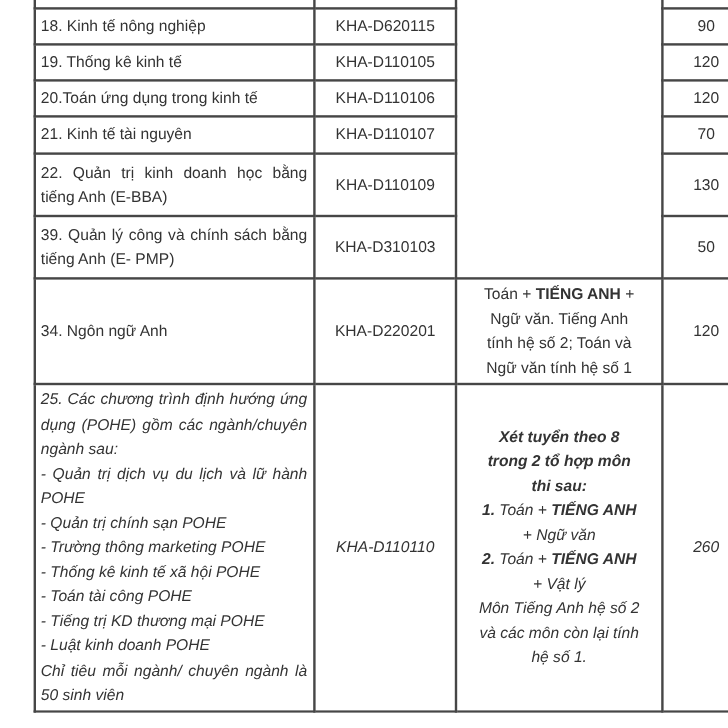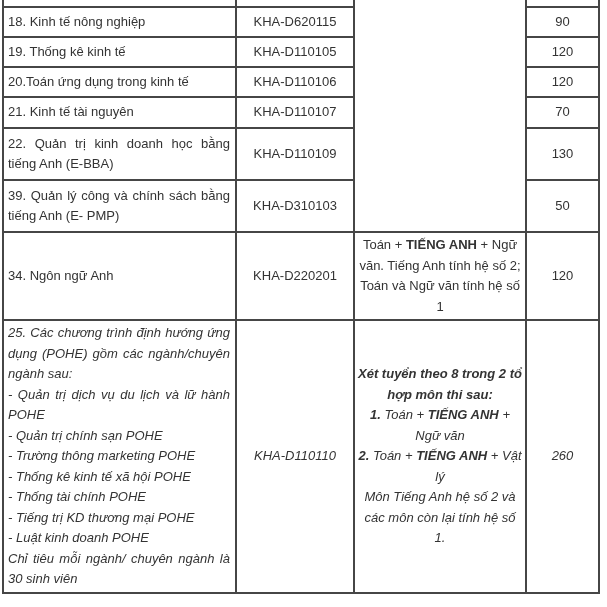--- a/index.html
+++ b/index.html
@@ -1,36 +1,36 @@
 <!DOCTYPE html>
 <html><head>
 <meta charset="utf-8">
 <style>
   html,body{margin:0;padding:0;}
   body{
     width:607px;height:607px;overflow:hidden;background:#ffffff;
     font-family:"Liberation Sans",sans-serif;font-size:13px;color:#333333;
   }
-  .table-clip{overflow:hidden;}
+  .table-clip{overflow:hidden;margin-left:26px;}
   table.programs{
     border-collapse:collapse;table-layout:fixed;
     width:596px;margin-left:2px;margin-top:-24px;
   }
   td{
     border:2px solid #464646;
     line-height:20.5px;
     padding:1px 3px;
     vertical-align:middle;
     overflow:hidden;
     word-wrap:break-word;
   }
   td.name{text-align:justify;padding:2px 5px 2px 4px;}
   td.code{text-align:center;}
   td.quota{text-align:center;}
-  td.subjects{text-align:center;padding:2px 3px;}
+  td.subjects{text-align:center;padding:2px 17px;}
   tr.h-cut{height:30px;}
   tr.h30{height:30px;}
   tr.h31{height:31px;}
   tr.h52{height:52px;}
   tr.h72{height:72px;}
   tr.h271{height:271px;font-style:italic;}
   .seg-b{font-weight:bold;}
   .footer-total{
     font-weight:bold;font-size:13.5px;color:#222222;
     margin:12px 0 0 3px;
@@ -93,24 +93,24 @@
             </td>
           <td class="quota">120</td>
         </tr>
         <tr class="h271">
           <td class="name">
               <div><span>25. Các chương trình định hướng ứng dụng (POHE) gồm các ngành/chuyên ngành sau:</span></div>
               <div><span>- Quản trị dịch vụ du lịch và lữ hành POHE</span></div>
               <div><span>- Quản trị chính sạn POHE</span></div>
               <div><span>- Trường thông marketing POHE</span></div>
               <div><span>- Thống kê kinh tế xã hội POHE</span></div>
-              <div><span>- Thống tài chính POHE</span></div>
+              <div><span>- Toán tài công POHE</span></div>
               <div><span>- Tiếng trị KD thương mại POHE</span></div>
               <div><span>- Luật kinh doanh POHE</span></div>
-              <div><span>Chỉ tiêu mỗi ngành/ chuyên ngành là 30 sinh viên</span></div>
+              <div><span>Chỉ tiêu mỗi ngành/ chuyên ngành là 50 sinh viên</span></div>
             </td>
           <td class="code">KHA-D110110</td>
           <td class="subjects">
               <div><span class="seg-b">Xét tuyển theo 8 trong 2 tổ hợp môn thi sau:</span></div>
               <div><span class="seg-b">1.</span><span> Toán + </span><span class="seg-b">TIẾNG ANH</span><span> + Ngữ văn</span></div>
               <div><span class="seg-b">2.</span><span> Toán + </span><span class="seg-b">TIẾNG ANH</span><span> + Vật lý</span></div>
               <div><span>Môn Tiếng Anh hệ số 2 và các môn còn lại tính hệ số 1.</span></div>
             </td>
           <td class="quota">260</td>
         </tr>

